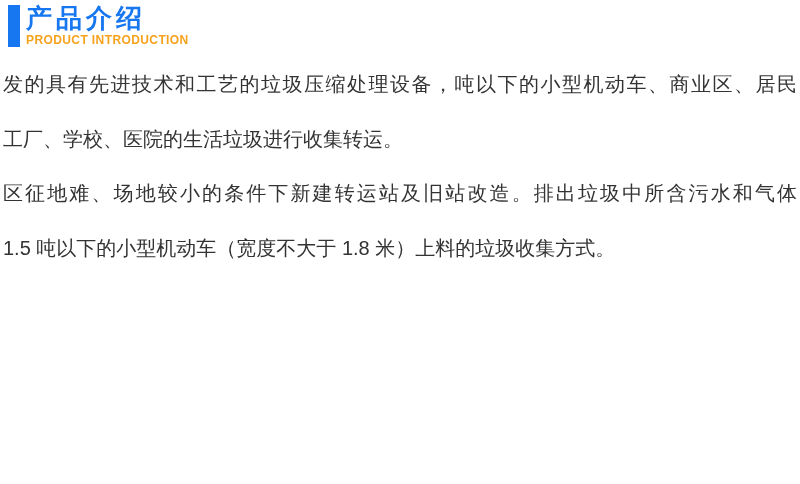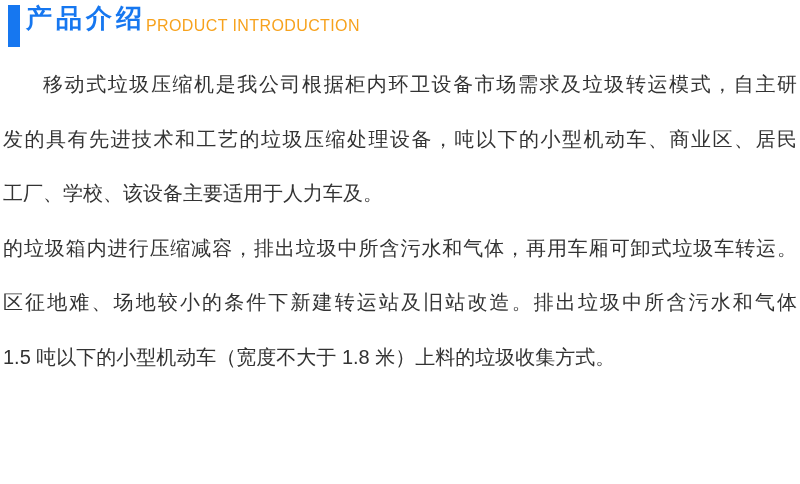--- a/index.html
+++ b/index.html
@@ -19,36 +19,36 @@
     align-items:stretch;
     padding:5px 0 0 8px;
   }
   .accent-bar{
     width:12px;
     height:42px;
     background:var(--accent-blue);
     margin-right:6px;
     flex:0 0 auto;
   }
-  .header-text{display:flex;flex-direction:row;justify-content:center;}
+  .header-text{display:flex;flex-direction:column;justify-content:center;}
   .page-title{
     font-size:26px;
     font-weight:bold;
     color:var(--accent-blue);
     letter-spacing:4px;
     line-height:27px;
     white-space:nowrap;
   }
   .page-subtitle{
-    font-size:16px;
-    font-weight:normal;
+    font-size:12px;
+    font-weight:bold;
     color:var(--accent-orange);
     letter-spacing:0.4px;
     line-height:13px;
-    margin-top:14px;
+    margin-top:2px;
     white-space:nowrap;
   }
   .content{
     margin-top:10px;
     padding:0 3px;
     font-size:20px;
     color:var(--body-text);
   }
   .line{
     line-height:54.5px;
@@ -68,19 +68,17 @@
 
 <div class="header">
   <div class="accent-bar"></div>
   <div class="header-text">
     <div class="page-title">产品介绍</div>
     <div class="page-subtitle">PRODUCT INTRODUCTION</div>
   </div>
 </div>
 
 <div class="content">
-  <div class="line j indent">移动式垃圾压缩机是我公司根据柜内环卫设备市场需求及垃圾转运模式，自主研</div>
   <div class="line j">发的具有先进技术和工艺的垃圾压缩处理设备，吨以下的小型机动车、商业区、居民</div>
-  <div class="line">工厂、学校、该设备主要适用于人力车及。</div>
-  <div class="line j">的垃圾箱内进行压缩减容，排出垃圾中所含污水和气体，再用车厢可卸式垃圾车转运。</div>
+  <div class="line">工厂、学校、医院的生活垃圾进行收集转运。</div>
   <div class="line j">区征地难、场地较小的条件下新建转运站及旧站改造。排出垃圾中所含污水和气体</div>
   <div class="line">1.5 吨以下的小型机动车（宽度不大于 1.8 米）上料的垃圾收集方式。</div>
 </div>
 
 </body></html>

